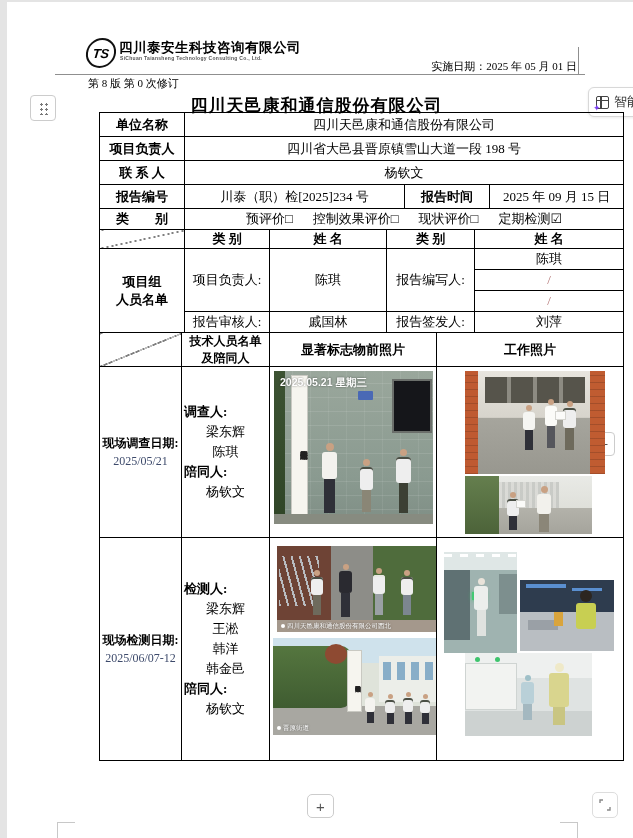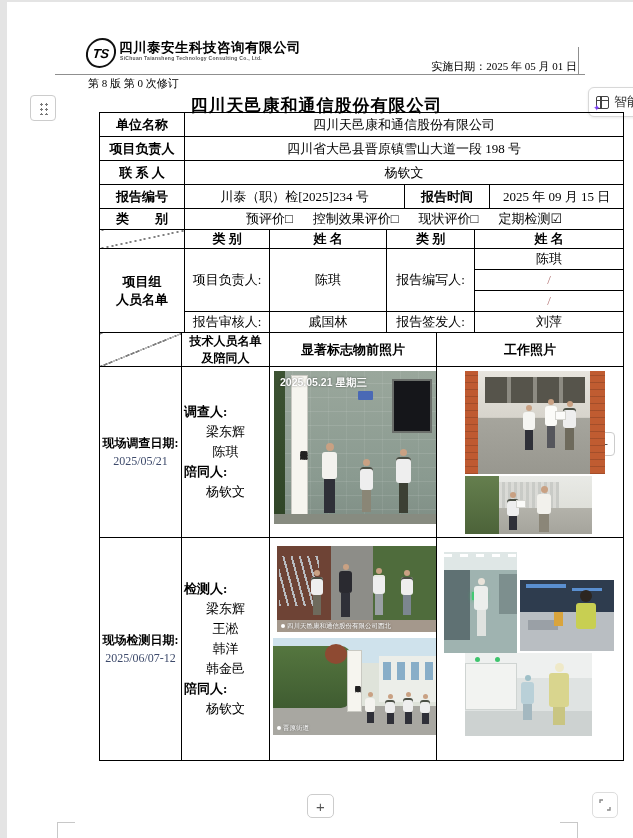--- a/index.html
+++ b/index.html
@@ -229,21 +229,21 @@
           <div class="pn">梁东辉</div>
           <div class="pn">陈琪</div>
           <div class="pl">陪同人:</div>
           <div class="pn">杨钦文</div>
         </td>
         <td class="photocell">
 
           <div class="ph" style="left:4px;top:4px;width:159px;height:153px;
                background-image:repeating-linear-gradient(0deg,rgba(255,255,255,.10) 0 1px,transparent 1px 14px),
                                 repeating-linear-gradient(90deg,rgba(255,255,255,.07) 0 1px,transparent 1px 18px),
-                                linear-gradient(180deg,#9aa79c,#8a9a90 70%,#7f8e85);padding-left:20px;">
+                                linear-gradient(180deg,#9aa79c,#8a9a90 70%,#7f8e85);">
             <div class="abs" style="left:0;top:0;width:11px;height:100%;background:linear-gradient(180deg,#3c5232,#2f4527);"></div>
             <div class="vsign" style="left:17px;top:4px;width:15px;height:138px;">四川天邑康和通信股份有限公司</div>
             <div class="abs" style="left:84px;top:20px;width:15px;height:9px;background:#4a69b5;border-radius:1px;"></div>
             <div class="abs" style="left:118px;top:8px;width:36px;height:50px;background:#15161a;border:2px solid #6b6f6b;"></div>
             <div class="pp" style="left:48px;top:72px;">
                   <span class="hd" style="width:8px;height:8px;display:block;border-radius:50%;background:#c9a183;margin:0 auto;"></span>
                   <span class="bd" style="display:block;width:15px;height:27px;background:#f3f2ee;"></span>
                   <span class="lg" style="display:block;height:34px;width:11px;"></span>
                 </div>
             <div class="pp" style="left:86px;top:88px;">

